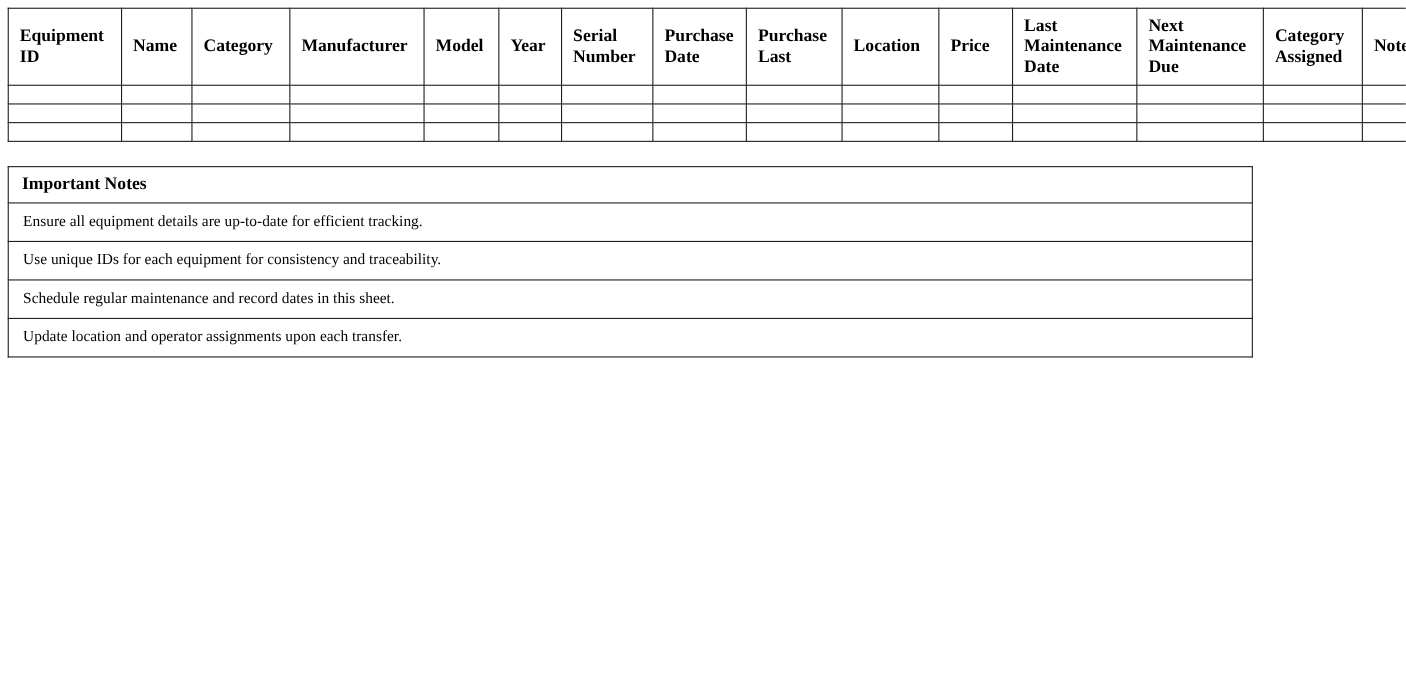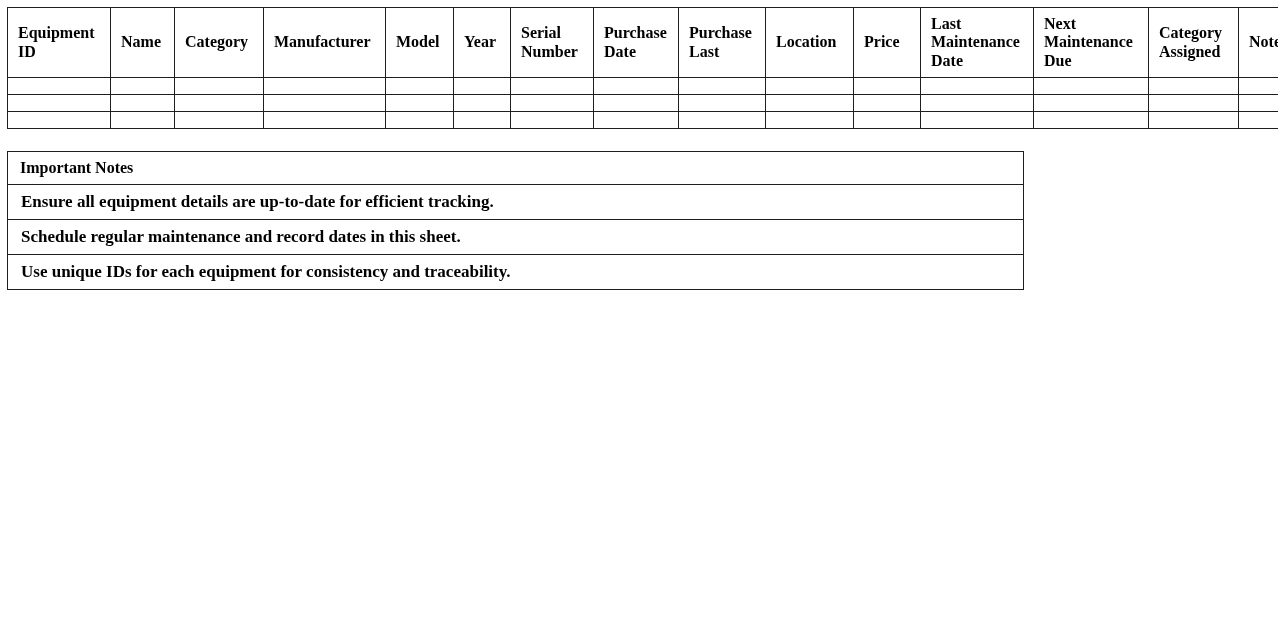--- a/index.html
+++ b/index.html
@@ -44,35 +44,34 @@
   #equipment-table td.empty-cell {
     height: 17px;
     padding: 0;
   }
 
   
   #notes-table {
     position: absolute;
     left: 7px;
     top: 151px;
-    width: 1017px;
+    width: 1132px;
   }
   #notes-table th.notes-title-cell {
     font-weight: bold;
     font-size: 16px;
     text-align: left;
     padding: 0 4px 0 12px;
     height: 33px;
   }
   #notes-table td.note-cell {
-    font-size: 17px;
+    font-size: 14px;
     text-align: left;
     padding: 0 4px 0 13px;
     height: 35px;
-    font-weight: bold;
   }
 </style>
 </head>
 <body>
 
 <div class="page">
 
   <table id="equipment-table">
     <colgroup>
         <col style="width: 103px;">
@@ -169,21 +168,24 @@
     <thead>
       <tr>
         <th class="notes-title-cell">Important Notes</th>
       </tr>
     </thead>
     <tbody>
         <tr>
           <td class="note-cell">Ensure all equipment details are up-to-date for efficient tracking.</td>
         </tr>
         <tr>
+          <td class="note-cell">Use unique IDs for each equipment for consistency and traceability.</td>
+        </tr>
+        <tr>
           <td class="note-cell">Schedule regular maintenance and record dates in this sheet.</td>
         </tr>
         <tr>
-          <td class="note-cell">Use unique IDs for each equipment for consistency and traceability.</td>
+          <td class="note-cell">Update location and operator assignments upon each transfer.</td>
         </tr>
       </tbody>
   </table>
 
 </div>
 
 </body></html>

